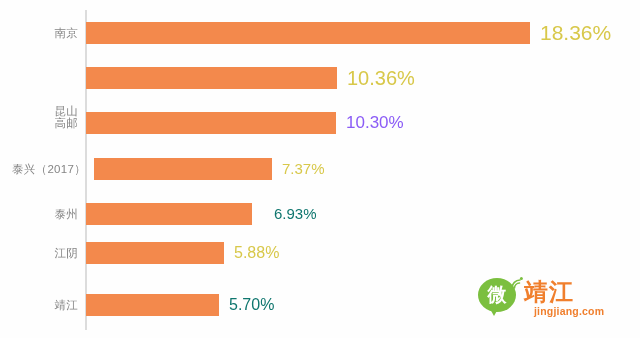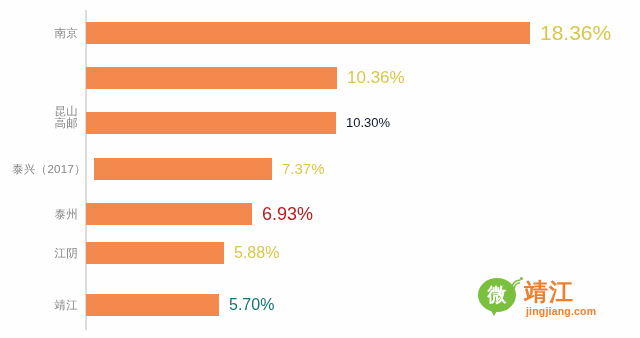--- a/index.html
+++ b/index.html
@@ -102,21 +102,21 @@
     left:46px;top:3px;
     color:#f07f2d;
     font-size:24px;
     font-weight:bold;
     letter-spacing:1px;
     line-height:26px;
     white-space:nowrap;
   }
   .wm-dom{
     position:absolute;
-    left:48px;top:29px;
+    left:56px;top:29px;
     color:#f07f2d;
     font-size:10.5px;
     font-weight:bold;
     letter-spacing:0.2px;
     white-space:nowrap;
   }
 </style>
 </head>
 <body>
 
@@ -128,39 +128,39 @@
 
     <div class="bar-row" style="top:22px;">
       <span class="cat-label" style="color: rgb(133, 133, 133);">南京</span>
       <span class="bar" style="width: 444px; background: rgb(243, 137, 76);"></span>
       <span class="val-label" style="left: 540px; font-size: 21px; color: rgb(216, 200, 74);">18.36%</span>
     </div>
 
     <div class="bar-row" style="top:67px;">
       <span class="cat-label" style="color: rgb(133, 133, 133); margin-top: 33px;">昆山</span>
       <span class="bar" style="width: 251px; background: rgb(243, 137, 76);"></span>
-      <span class="val-label" style="left: 347px; font-size: 17px; color: rgb(216, 200, 74);">10.36%</span>
+      <span class="val-label" style="left: 347px; font-size: 20px; color: rgb(216, 200, 74);">10.36%</span>
     </div>
 
     <div class="bar-row" style="top:112px;">
       <span class="cat-label" style="color: rgb(133, 133, 133);">高邮</span>
       <span class="bar" style="width: 250px; background: rgb(243, 137, 76);"></span>
-      <span class="val-label" style="left: 346px; font-size: 13px; color: #0f172a;">10.30%</span>
+      <span class="val-label" style="left: 346px; font-size: 17px; color: #8b5cf6;">10.30%</span>
     </div>
 
     <div class="bar-row" style="top:158px;margin-left:8px;">
       <span class="cat-label" style="color: rgb(133, 133, 133);">泰兴（2017）</span>
       <span class="bar" style="width: 178px; background: rgb(243, 137, 76);"></span>
       <span class="val-label" style="left: 274px; font-size: 15px; color: rgb(216, 200, 74);">7.37%</span>
     </div>
 
     <div class="bar-row" style="top:203px;">
       <span class="cat-label" style="color: rgb(133, 133, 133);">泰州</span>
       <span class="bar" style="width: 166px; background: rgb(243, 137, 76);"></span>
-      <span class="val-label" style="left: 262px; font-size: 18px; color: #b91c1c;">6.93%</span>
+      <span class="val-label" style="left: 274px; font-size: 15px; color: #0f766e;">6.93%</span>
     </div>
 
     <div class="bar-row" style="top:242px;padding-left:8px;">
       <span class="cat-label" style="color: rgb(133, 133, 133);">江阴</span>
       <span class="bar" style="width: 138px; background: rgb(243, 137, 76);"></span>
       <span class="val-label" style="left: 234px; font-size: 16px; color: rgb(216, 200, 74);">5.88%</span>
     </div>
 
     <div class="bar-row" style="top:294px;">
       <span class="cat-label" style="color: rgb(133, 133, 133);">靖江</span>

